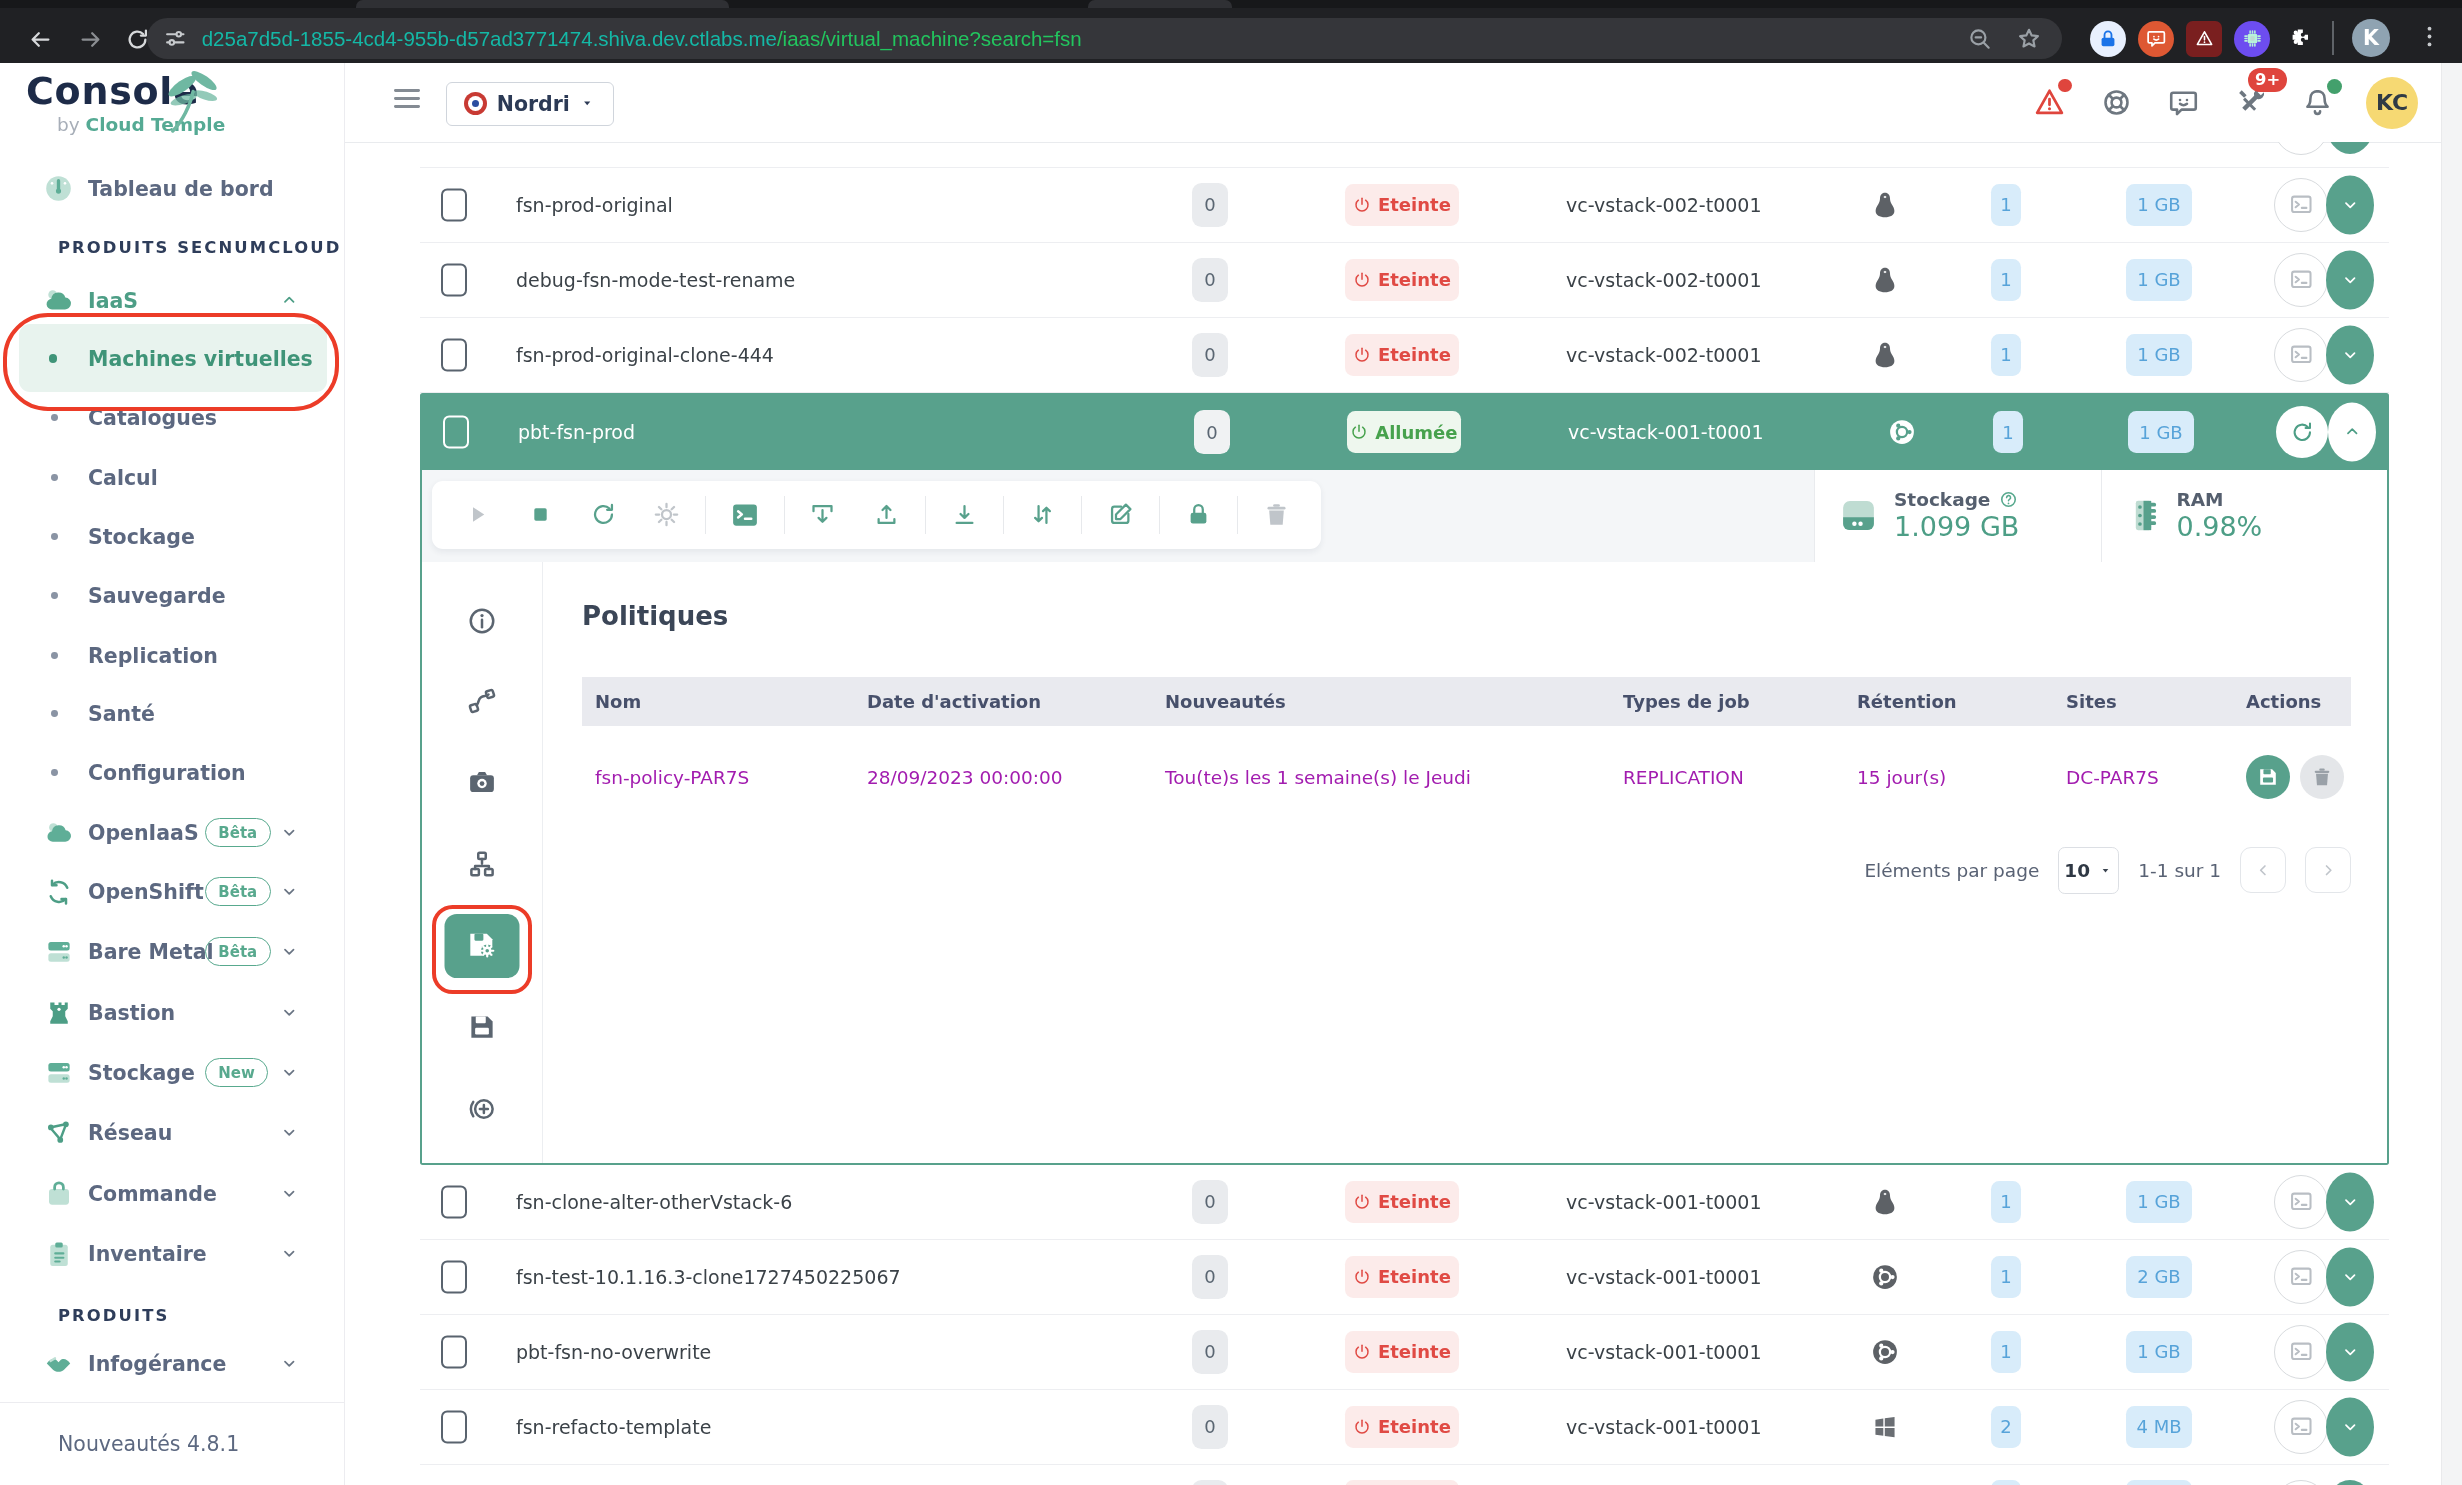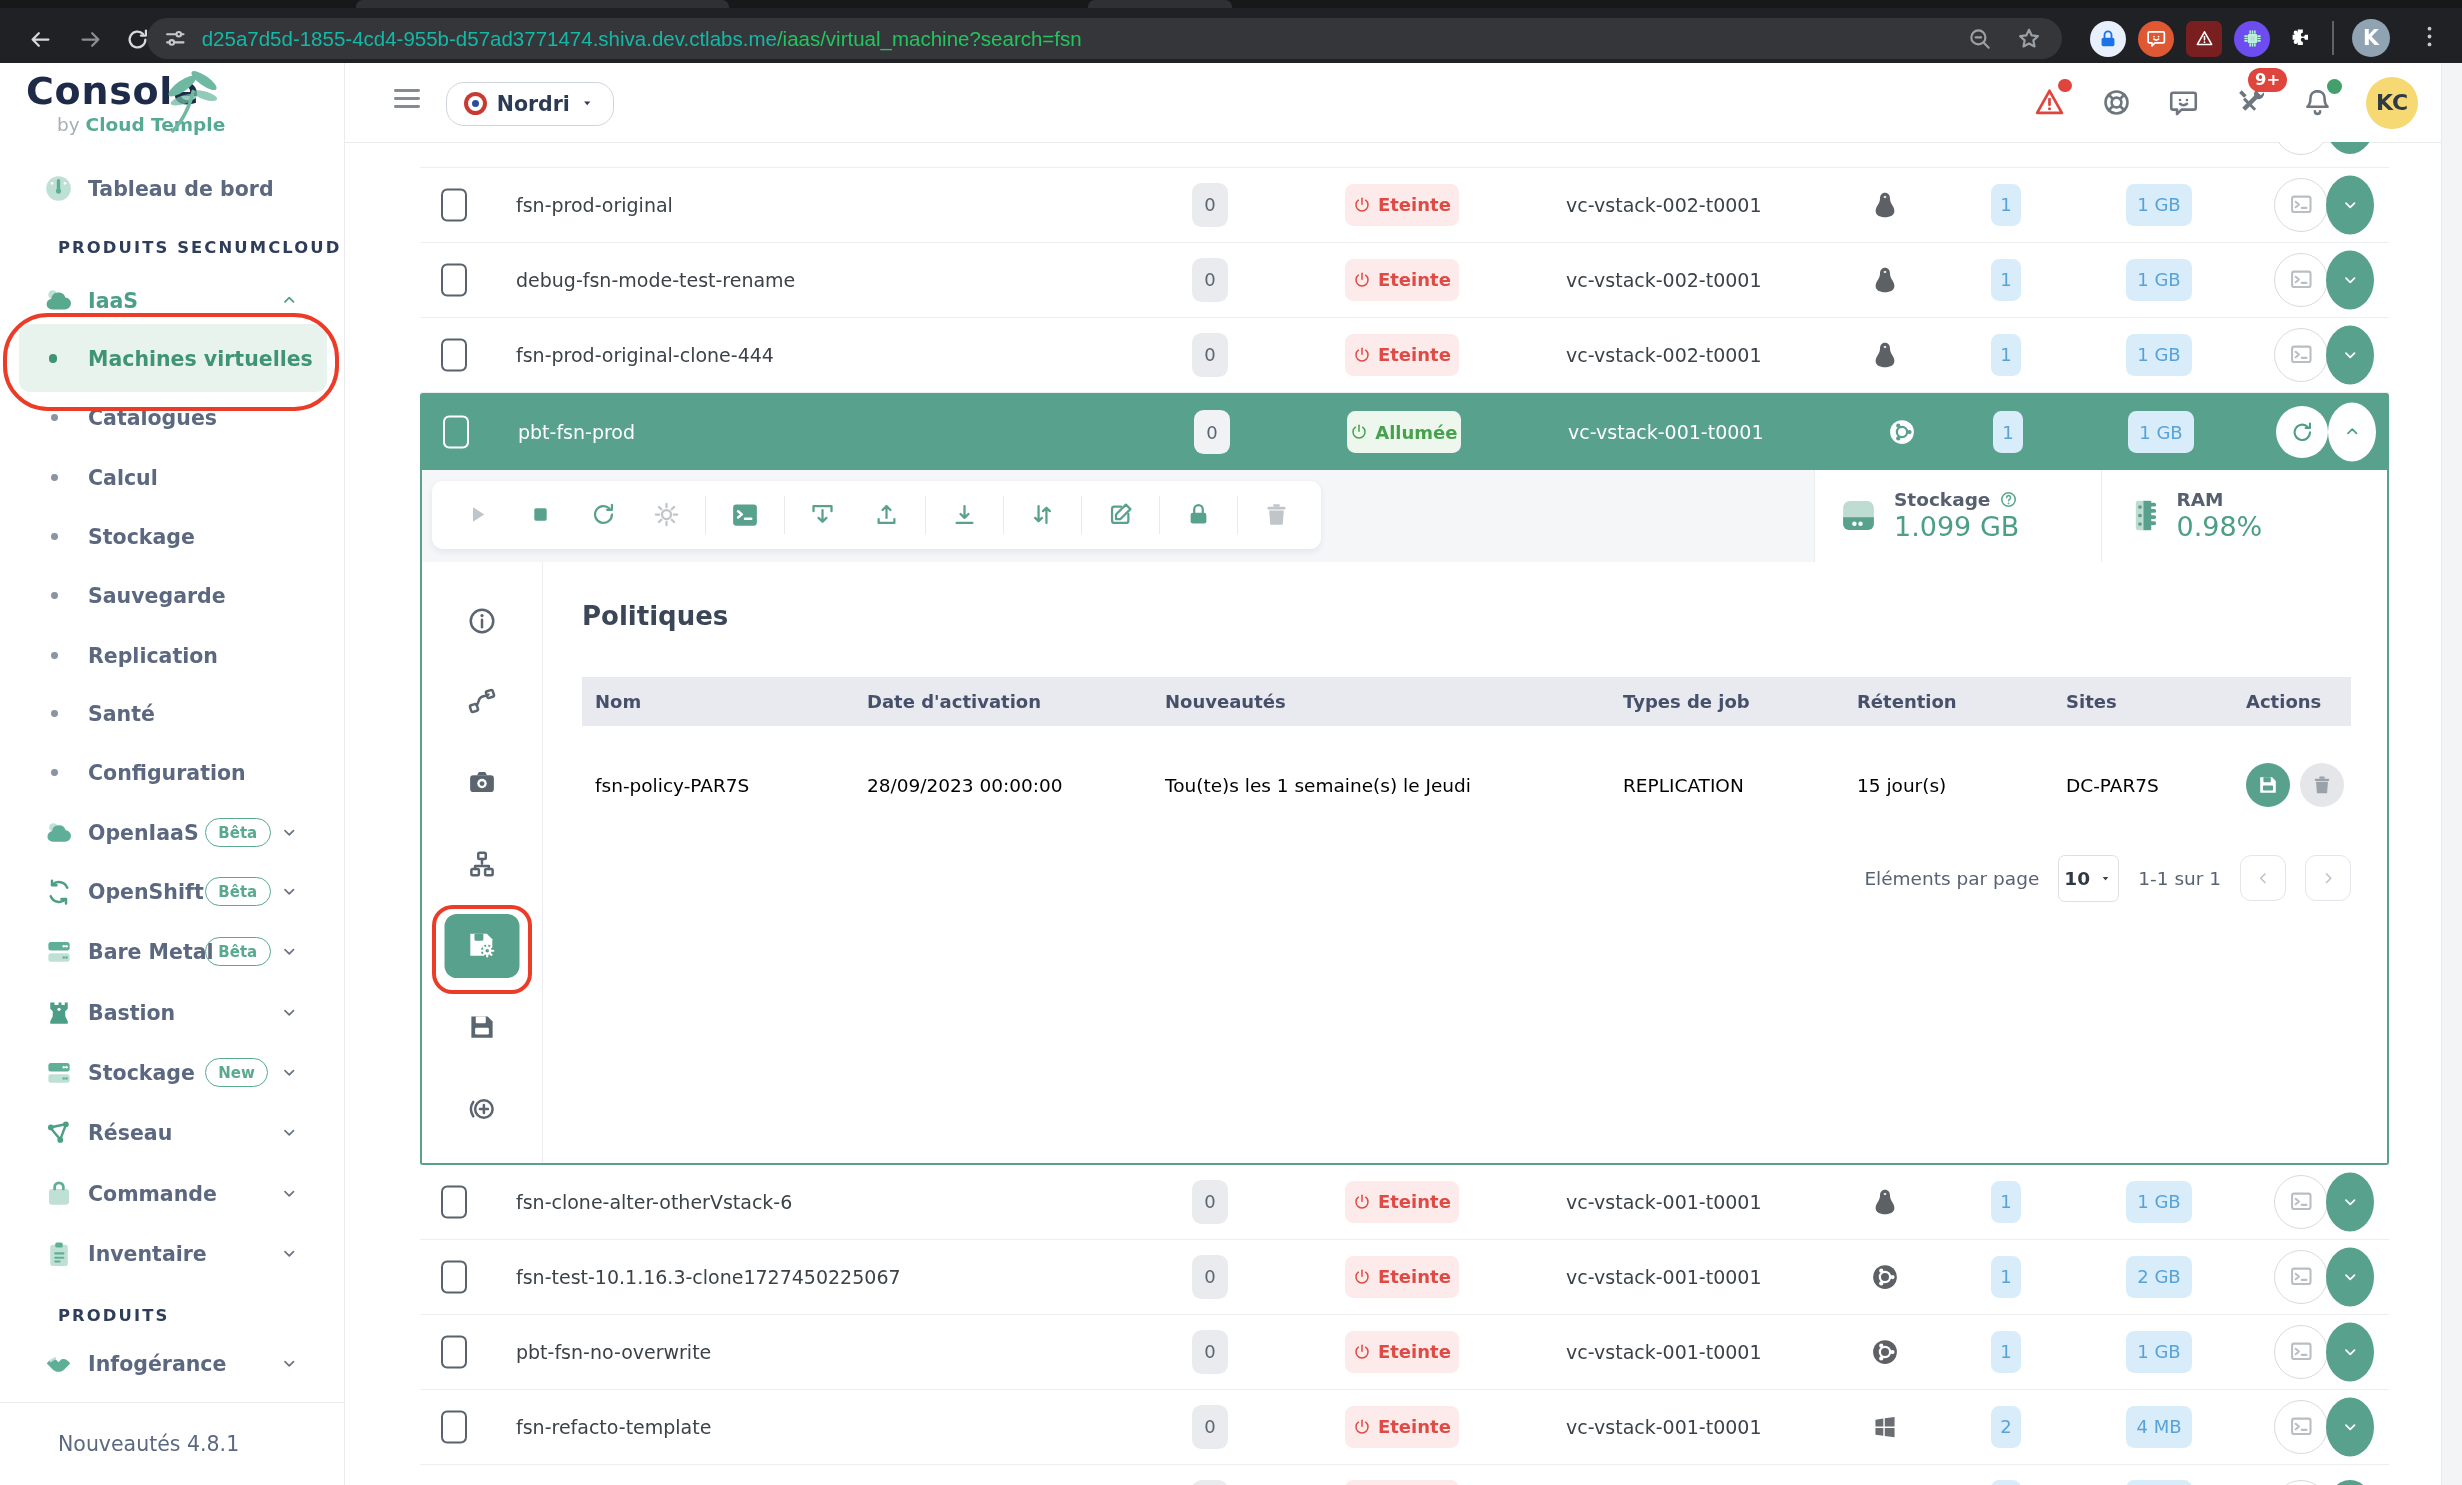--- a/index.html
+++ b/index.html
@@ -51,21 +51,21 @@
   .mvbox{position:absolute;left:19px;top:261px;width:308px;height:68px;background:#e8f3ee;border-radius:11px;}
   .sit.active .lbl{color:#3f9478;}
   .sit.active .blt{background:#3f9478;width:8.2px;height:8.2px;left:49px;}
   .sdvd{position:absolute;left:0;right:0;top:1339px;height:0.7px;background:#ececf0;}
   .annot{position:absolute;border:4.8px solid #ec3c28;pointer-events:none;z-index:9;}
 
   
   #appheader{position:absolute;left:0;top:0;right:0;height:79px;background:#fff;border-bottom:0.7px solid #e9ebee;}
   .burger{position:absolute;left:49px;top:26px;width:26px;}
   .burger span{display:block;height:2.7px;background:#848b93;border-radius:1.4px;margin-bottom:5.5px;}
-  .tenant{position:absolute;left:101px;top:18.5px;width:166px;height:42px;border:1.4px solid #d0d5dc;border-radius:18px;
+  .tenant{position:absolute;left:101px;top:18.5px;width:166px;height:42px;border:1.4px solid #d0d5dc;border-radius:6px;
           display:flex;align-items:center;justify-content:center;gap:9.6px;color:#2c3a55;font-size:20.5px;font-weight:700;}
   .cocarde{width:23px;height:23px;border-radius:50%;background:#c83a33;display:flex;align-items:center;justify-content:center;}
   .cocarde i{width:15px;height:15px;border-radius:50%;background:#fff;display:flex;align-items:center;justify-content:center;}
   .cocarde i i{width:7.5px;height:7.5px;background:#2b4da0;}
   .hicons{position:absolute;right:44px;top:0;height:79px;display:flex;align-items:center;gap:30px;}
   .hico{position:relative;width:37px;height:37px;display:flex;align-items:center;justify-content:center;color:#6e7780;}
   .hico.warn{color:#df453d;}
   .dotr{position:absolute;right:-4.1px;top:-5.5px;width:13.7px;height:13.7px;border-radius:50%;background:#df453d;}
   .dotg{position:absolute;right:-5.5px;top:-5.5px;width:15px;height:15px;border-radius:50%;background:#43a06c;}
   .b9{position:absolute;right:-18px;top:-16.4px;min-width:23px;height:24.6px;padding:0 6.8px;border-radius:683px;background:#df453d;
@@ -132,21 +132,21 @@
   .pol{position:absolute;left:120px;top:0;right:0;bottom:0;padding:0 36px 1px 40px;}
   .polhead{display:flex;justify-content:space-between;align-items:center;margin-top:30px;height:49px;}
   .ptitle{font-size:26px;font-weight:700;color:#3b4657;}
   .pbtns{display:flex;gap:12.3px;}
   .gbtn{position:relative;height:49px;background:#58a18c;color:#fff;border-radius:6.8px;font-size:19px;font-weight:600;
         display:inline-flex;align-items:center;gap:11px;padding:0 22px;border:none;}
   .phead{display:grid;grid-template-columns:272px 298px 458px 234px 209px 180px 1fr;background:#e9eaef;height:49px;
          align-items:center;font-size:18px;font-weight:700;color:#47506b;margin-top:36px;}
   .phead>div{padding-left:13px;white-space:nowrap;}
   .pdrow{display:grid;grid-template-columns:272px 298px 458px 234px 209px 180px 1fr;height:103px;align-items:center;
-         font-size:18.5px;color:#000000;margin-top:8px;}
+         font-size:18.5px;color:#a21caf;}
   .pdrow>div{padding-left:13px;white-space:nowrap;}
   .pacts{display:flex;gap:9.6px;align-items:center;}
   .acircle{width:44px;height:44px;border-radius:50%;display:flex;align-items:center;justify-content:center;}
   .acircle.green{background:#58a18c;color:#fff;--tc:#58a18c;}
   .acircle.grayc{background:#e4e6e9;color:#9aa1a8;}
   .pagin{display:flex;justify-content:flex-end;align-items:center;gap:19px;margin-top:18px;color:#596274;font-size:18.5px;}
   .psel{width:59px;height:45px;border:1.4px solid #dcdfe4;border-radius:6.8px;display:flex;align-items:center;
         justify-content:center;gap:8.2px;font-weight:700;color:#2f3844;}
   .psel .car{color:#3b4450;}
   .pbtn{width:44px;height:44px;border:1.4px solid #e3e6ea;border-radius:11px;color:#c0c5cb;background:#fff;

